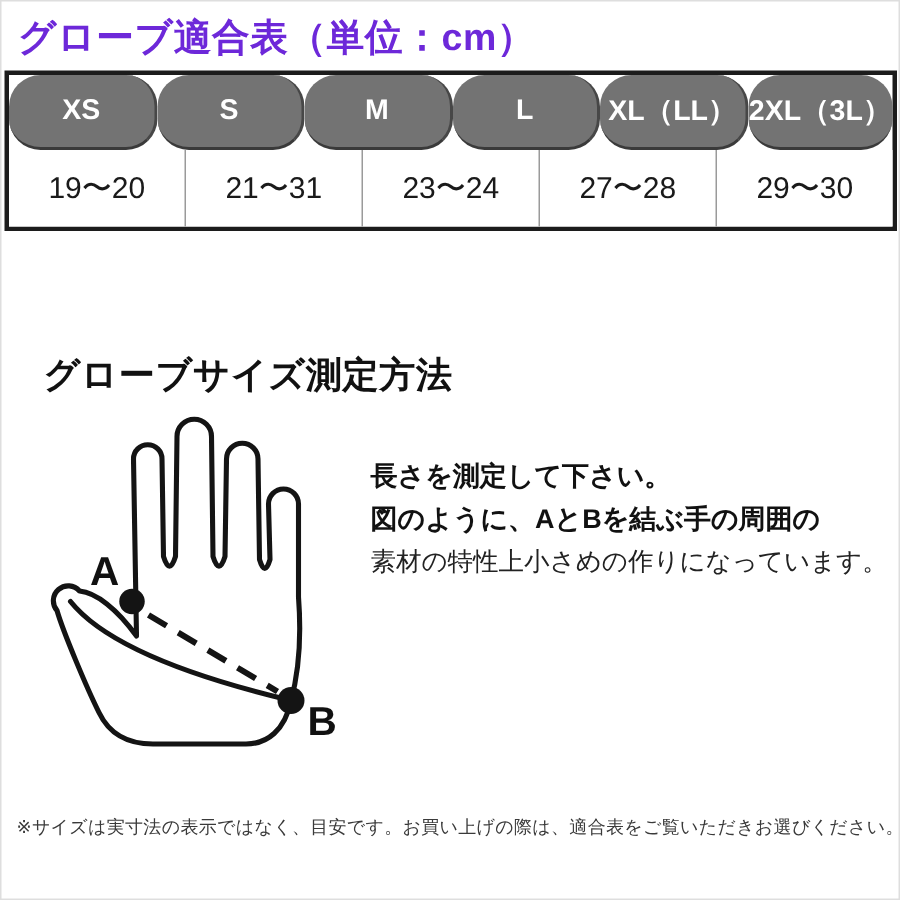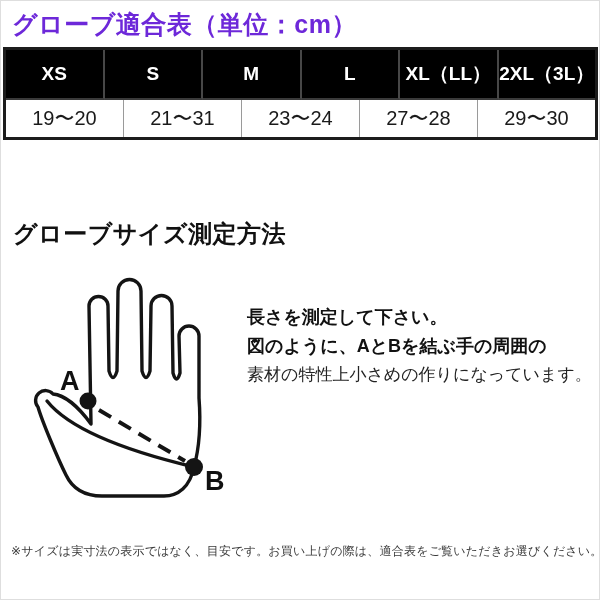--- a/index.html
+++ b/index.html
@@ -20,41 +20,41 @@
   }
   .size-table{
     position:absolute;left:2px;top:46px;width:595px;
     border:3px solid #1c1c1c;
     box-sizing:border-box;
     background:#fff;
   }
   .tr{display:flex;width:100%;}
   .th{
     flex:1 1 0;height:50px;
-    background:#000000;color:#ffffff;
+    background:#737373;color:#ffffff;
     font-weight:700;font-size:19px;
     display:flex;align-items:center;justify-content:center;
     border-right:2px solid #474747;
     border-bottom:2px solid #3a3a3a;
-    box-sizing:border-box;white-space:nowrap;
+    box-sizing:border-box;white-space:nowrap;border-radius:21px;
   }
   .th:last-child{border-right:none;}
   .td{
-    flex:1 1 0;height:37px;
+    flex:1 1 0;height:51px;
     background:#ffffff;color:#1a1a1a;
     font-size:20px;
     display:flex;align-items:center;justify-content:center;
     border-right:1px solid #9a9a9a;
     box-sizing:border-box;white-space:nowrap;
   }
   .td:last-child{border-right:none;}
   .title2{
     position:absolute;left:12px;top:217px;
     font-size:24px;font-weight:700;letter-spacing:0.5px;
-    color:#111;margin:0;white-space:nowrap;
+    color:#111;margin:16px;white-space:nowrap;
   }
   .hand-figure{position:absolute;left:25px;top:272px;}
   .instructions{position:absolute;left:246px;top:302px;width:345px;}
   .instr-line{
     margin:0;font-size:18px;font-weight:700;line-height:29px;
     color:#111;white-space:nowrap;
   }
   .note-line{
     margin:0;font-size:17px;font-weight:400;line-height:27px;
     color:#222;white-space:nowrap;

